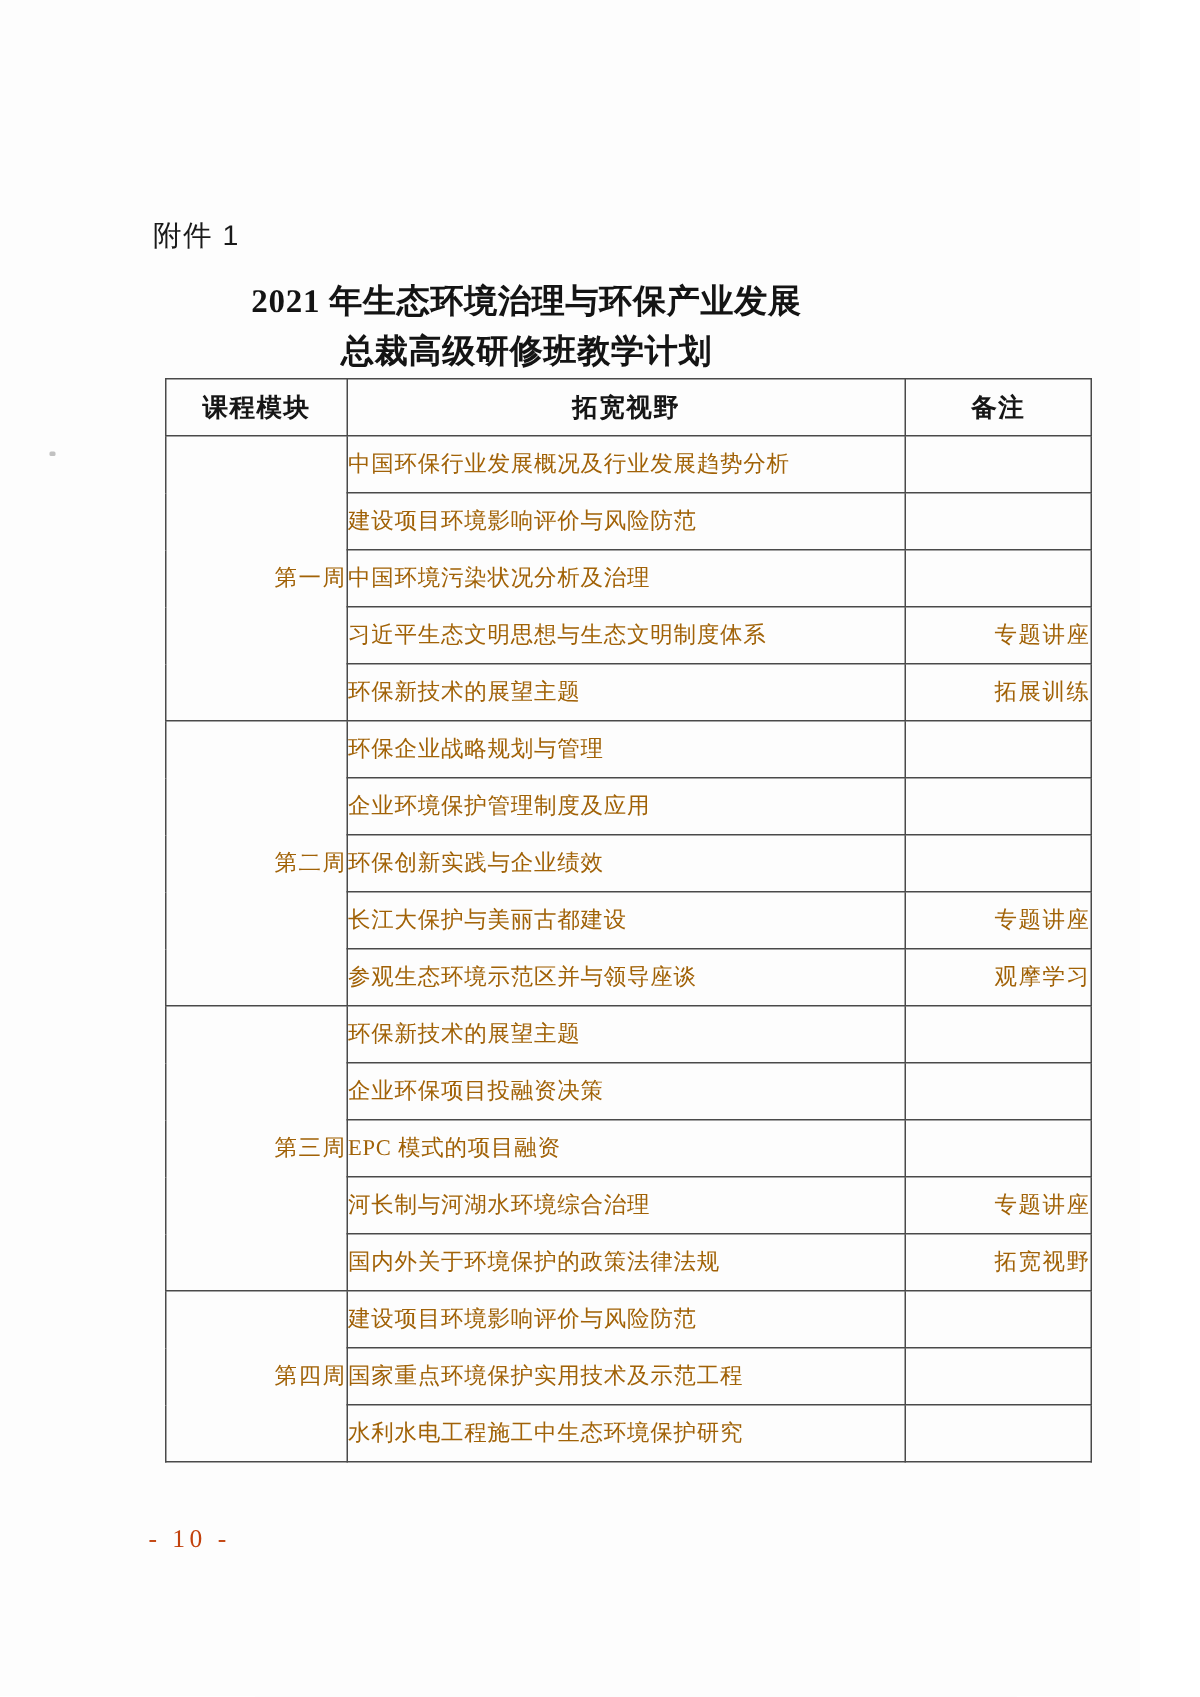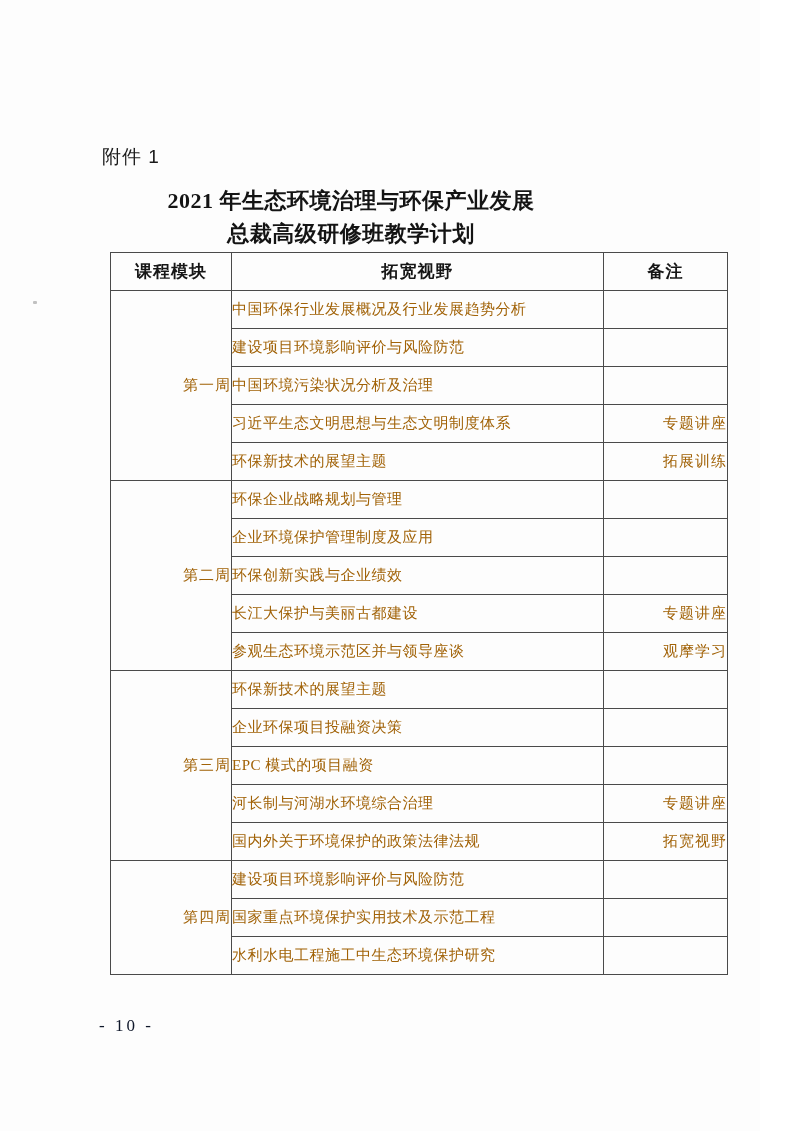--- a/index.html
+++ b/index.html
@@ -80,21 +80,21 @@
   td.remark-cell {
     padding-left: 10px;
     letter-spacing: 1px;
     text-align: right;
   }
   .footer {
     position: absolute;
     left: 99px;
     top: 1016px;
     font-size: 17px;
-    color: #0f172a;
+    color: #c2410c;
     letter-spacing: 3px;
     font-family: "Liberation Serif", "DejaVu Serif", serif;
   }
   .speck {
     position: absolute;
     left: 33px;
     top: 301px;
     width: 4px;
     height: 3px;
     background: #9a9a9a;

